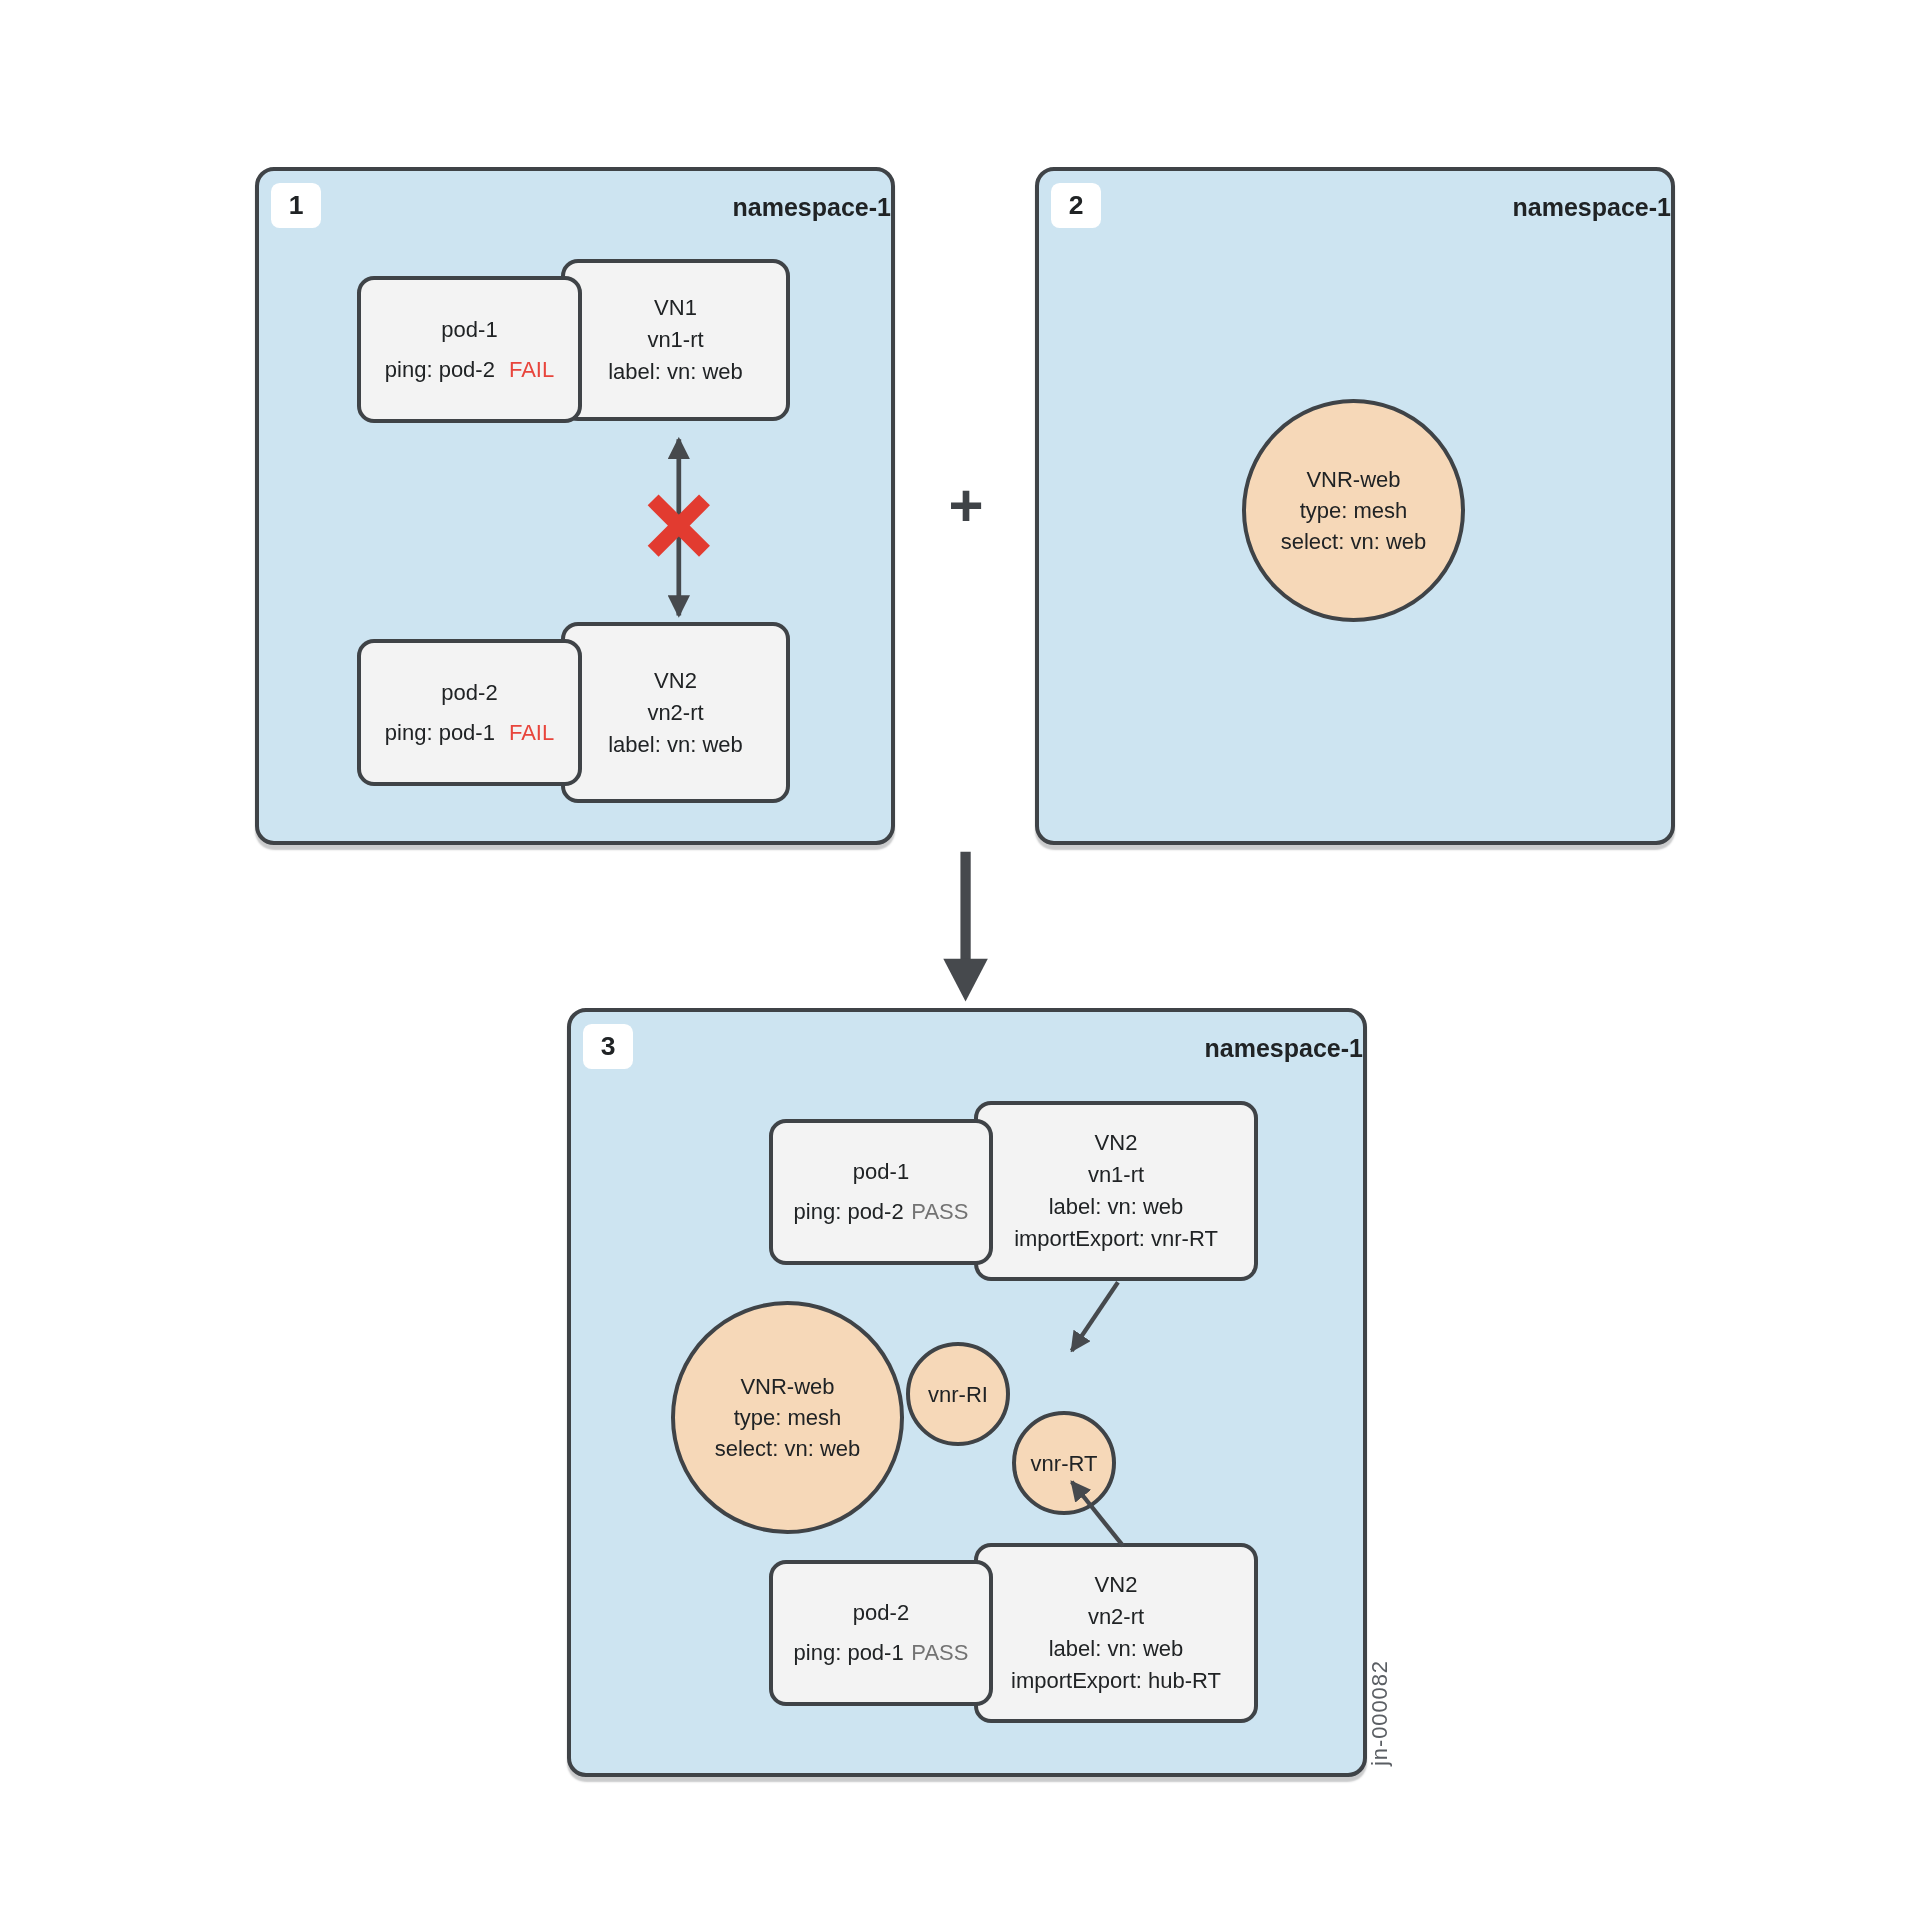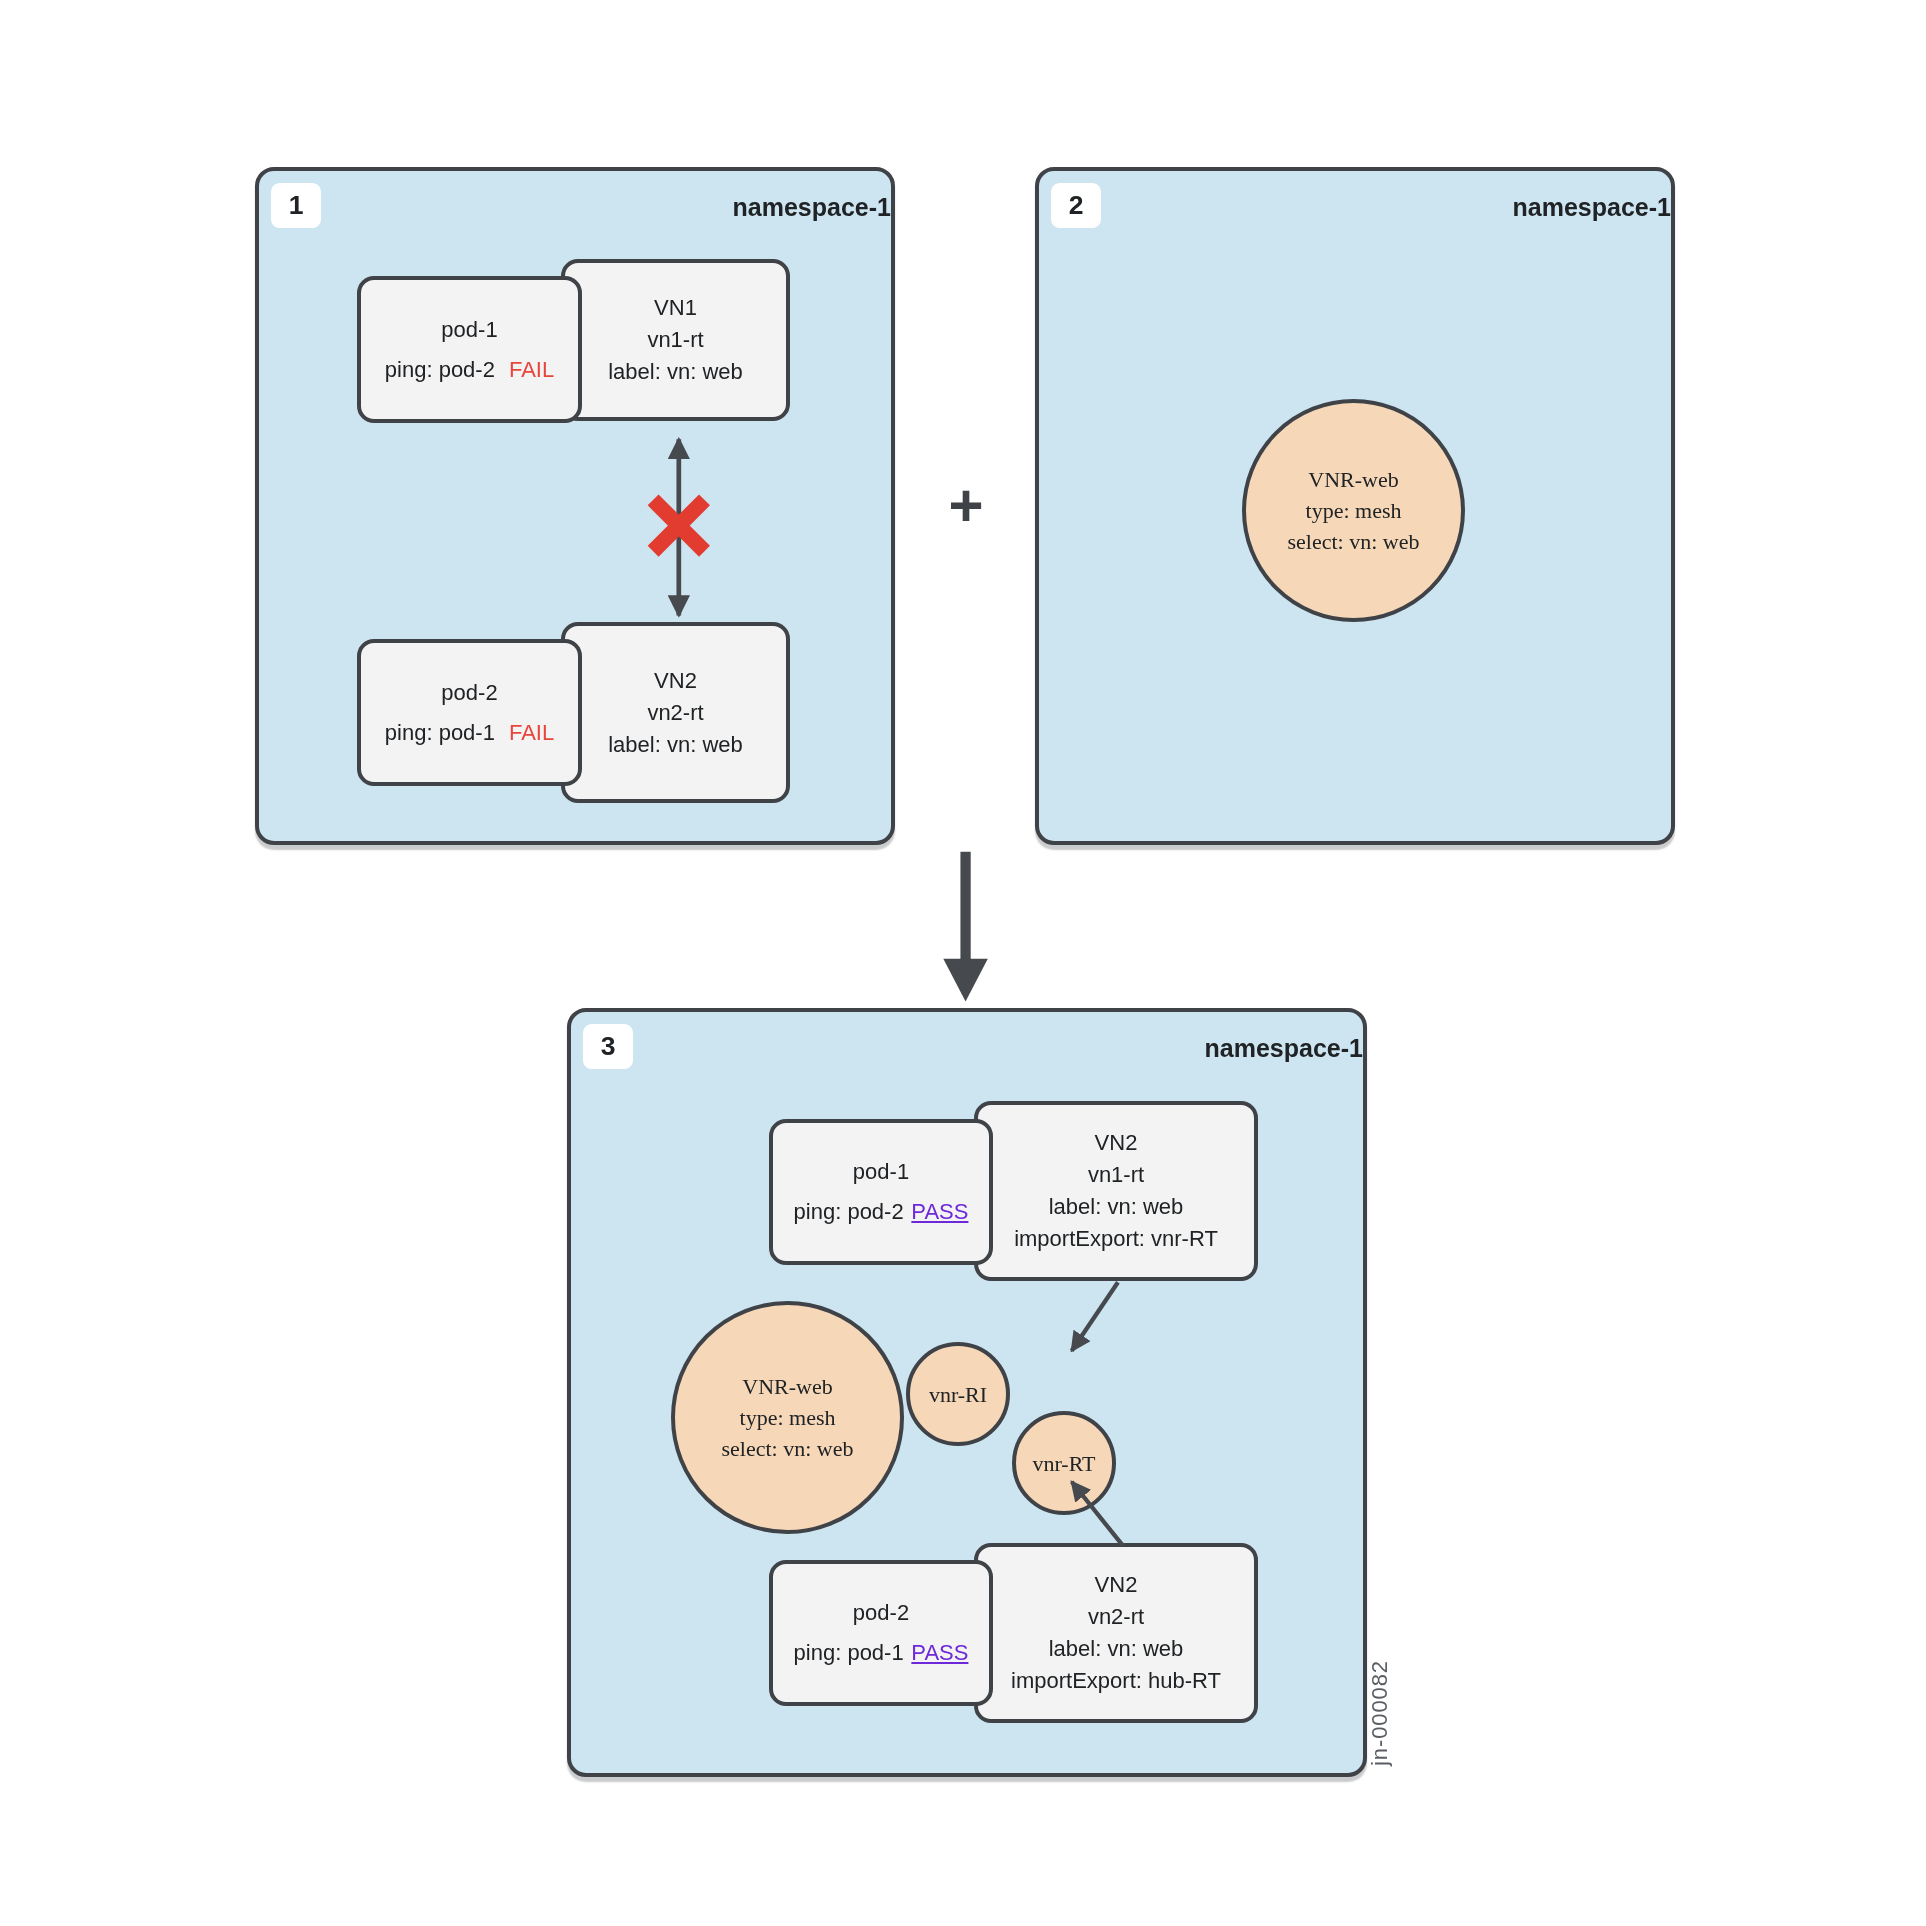--- a/index.html
+++ b/index.html
@@ -28,28 +28,28 @@
   #p1-pod2{left:357px;top:639px;width:225px;height:147px;}
   #p1-vn2{left:561px;top:622px;width:229px;height:181px;}
 
   #p3-pod1{left:769px;top:1119px;width:224px;height:146px;}
   #p3-vn-top{left:974px;top:1101px;width:284px;height:180px;}
   #p3-pod2{left:769px;top:1560px;width:224px;height:146px;}
   #p3-vn-bottom{left:974px;top:1543px;width:284px;height:180px;}
 
   .vnr-circle{position:absolute;border-radius:50%;background:#f6d8b8;border:4.3px solid #3f4347;
               box-sizing:border-box;display:flex;flex-direction:column;align-items:center;
-              justify-content:center;text-align:center;font-size:22px;line-height:31px;z-index:2;font-family:Liberation Serif, serif;}
+              justify-content:center;text-align:center;font-size:22px;line-height:31px;z-index:2;}
   #p2-vnr{left:1242px;top:399px;width:223px;height:223px;}
   #p3-vnr{left:671px;top:1301px;width:233px;height:233px;}
   #p3-vnr-ri{left:906px;top:1342px;width:104px;height:104px;}
   #p3-vnr-rt{left:1012px;top:1411px;width:104px;height:104px;}
 
   .status-fail{color:#e8453c;margin-left:14px;}
-  .status-pass{color:#6d28d9;margin-left:7.7px;text-decoration:underline;}
+  .status-pass{color:#737373;margin-left:7.7px;}
 
   #plus-op{position:absolute;left:930px;top:469px;width:72px;height:72px;display:flex;
            align-items:center;justify-content:center;font-size:60px;font-weight:900;color:#3f4347;}
 
   #figure-id{position:absolute;left:1286px;top:1700px;width:188px;text-align:center;
              transform:rotate(-90deg);color:#5a5e63;font-size:22px;letter-spacing:0.9px;z-index:1;}
 
   #arrow-layer{position:absolute;left:0;top:0;width:1926px;height:1926px;z-index:3;
                pointer-events:none;}
 </style>

